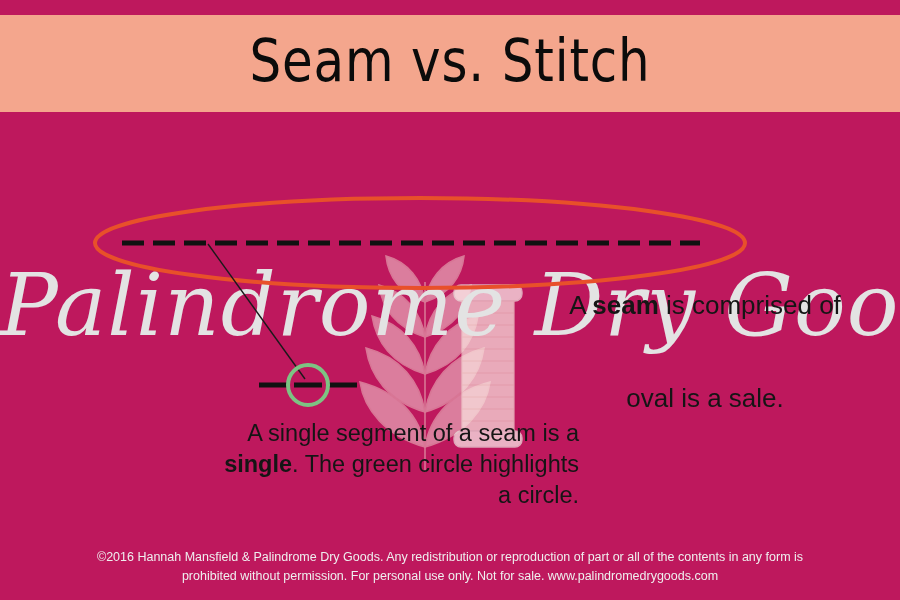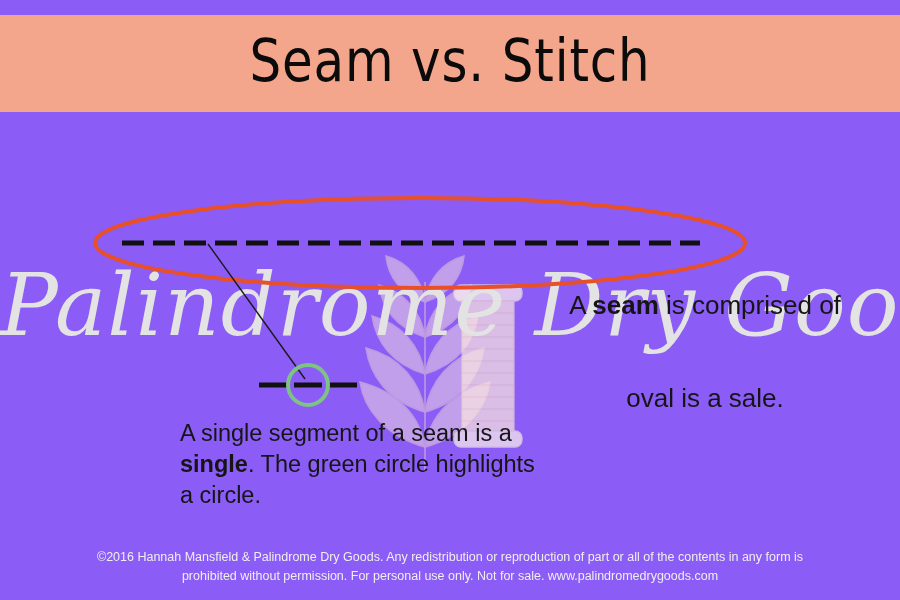--- a/index.html
+++ b/index.html
@@ -8,21 +8,21 @@
     background: #ffffff;
   }
   body {
     font-family: "Liberation Sans", sans-serif;
   }
 
   #infographic {
     position: relative;
     width: 900px;
     height: 600px;
-    background: #8b5cf6;
+    background: #be185d;
     overflow: hidden;
   }
 
   
   .header-banner {
     position: absolute;
     left: 0;
     top: 15px;
     width: 900px;
     height: 97px;
@@ -107,24 +107,24 @@
     top: 290px;
     width: 370px;
     text-align: center;
     font-family: "Liberation Sans", sans-serif;
     font-size: 26px;
     line-height: 31px;
     color: #151515;
   }
   .stitch-text {
     position: absolute;
-    left: 180px;
+    left: 149px;
     top: 418px;
     width: 430px;
-    text-align: left;
+    text-align: right;
     font-family: "Liberation Sans", sans-serif;
     font-size: 23.5px;
     line-height: 31px;
     color: #151515;
   }
   .seam-text b, .stitch-text b {
     font-weight: 700;
   }
 
   

